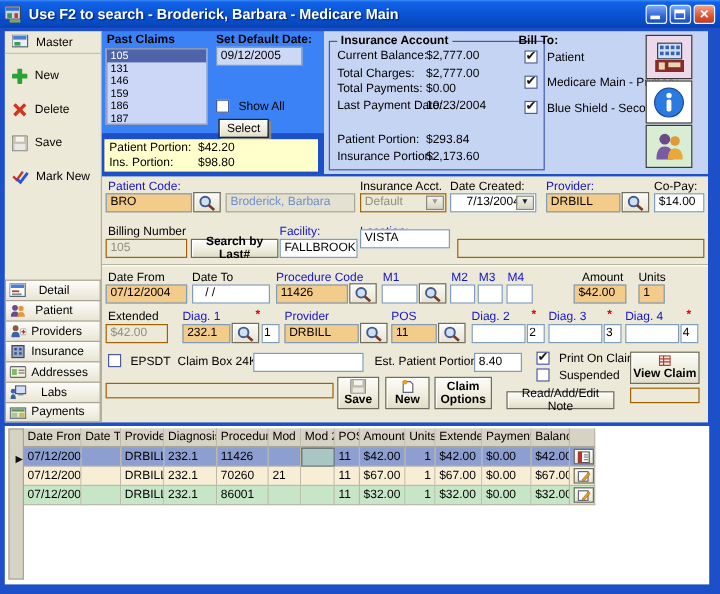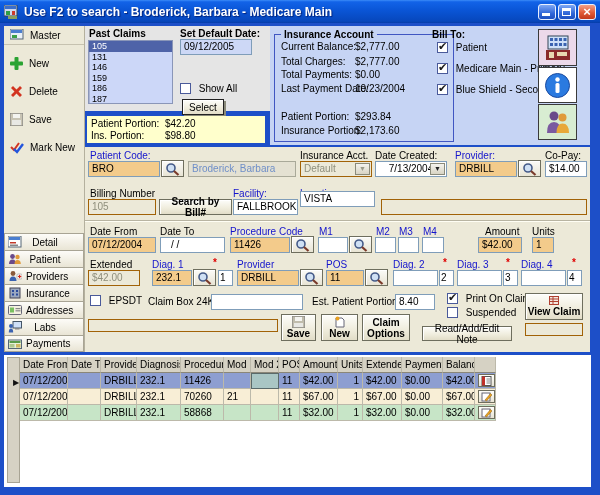--- a/index.html
+++ b/index.html
@@ -58,21 +58,21 @@
     border-bottom:1px solid #c6c2b0; }
   .sb-act { display:flex; align-items:center; gap:6px; padding-left:6px; height:19px; margin-top:9px; }
   .sb-nav { position:absolute; left:0; bottom:0; width:100%; }
   .sb-navbtn { height:17px; display:flex; align-items:center; gap:4px; padding-left:3px;
     background:linear-gradient(180deg,#fdfcf8,#e9e5d5); border:1px solid #a8a494; border-bottom:none; }
   .sb-navbtn:last-child { border-bottom:1px solid #a8a494; }
   .sb-navbtn .t { flex:1; text-align:center; padding-right:19px; }
   .icon { display:inline-flex; }
 
   
-  .panel-left { position:absolute; left:85px; top:26px; width:185px; height:85px; background:#e5e5e5; }
+  .panel-left { position:absolute; left:85px; top:26px; width:185px; height:85px; background:#3b82f6; }
   .panel-right { position:absolute; left:270px; top:26px; width:320px; height:119px; background:#c6d4f4; }
   .pclist { position:absolute; left:3px; top:14px; width:85px; height:64px; background:#ccd7f8;
     border:1px solid #8a96b8; box-shadow:inset 1px 1px 0 #aab4d4; overflow:hidden; }
   .pc-item { height:10.5px; font-size:9px; line-height:10.5px; padding-left:3px; }
   .pc-item.selected { background:#4e63a8; color:#fff; }
   .yellowbox { position:absolute; left:2px; top:90px; width:178px; height:27px; background:#ffffcc; }
   .grp { position:absolute; left:4px; top:8px; width:180px; height:108px; border:1px solid #4056c2; }
   .grp-title { position:absolute; left:6px; top:-6px; background:#c6d4f4; padding:0 3px; font-weight:bold; }
   .ins-row { position:absolute; left:6px; white-space:nowrap; }
   .ins-val { position:absolute; left:80px; white-space:nowrap; }
@@ -384,21 +384,21 @@
             <circle cx="6" cy="6" r="4" fill="#cfe0f4" stroke="#445a88" stroke-width="1.6"></circle>
             <line x1="9" y1="9" x2="13.5" y2="13" stroke="#7a3a2a" stroke-width="2.2"></line>
           </svg>
         </span>
     </div>
     <span class="lbl" style="left:460px; top:3px;">Co-Pay:</span>
     <div class="fld" style="left:460px; top:14px; width:42px;">$14.00</div>
 
     <span class="lbl" style="left:5px; top:41px;">Billing Number</span>
     <div class="fld dis" style="left:3px; top:52px; width:68px;">105</div>
-    <div class="btn bold" style="left:74px; top:52px; width:73px; height:16px; font-size:10px;">Search by Bill#</div>
+    <div class="btn bold" style="left:74px; top:52px; width:73px; height:16px; font-size:10px;">Search by Last#</div>
     <span class="lbl blue" style="left:148px; top:41px;">Facility:</span>
     <div class="fld" style="left:148px; top:52px; width:65px;">FALLBROOK</div>
     <span class="lbl blue" style="left:215px; top:41px;">Location:</span>
     <div class="fld" style="left:215px; top:44px; width:75px;">VISTA</div>
     <div class="fld dis" style="left:296px; top:52px; width:206px;"></div>
 
     <div class="fdiv"></div>
 
     <span class="lbl" style="left:5px; top:79px;">Date From</span>
     <div class="fld tan" style="left:3px; top:90px; width:68px;">07/12/2004</div>
@@ -606,21 +606,21 @@
                 <path d="M4 8 L9.5 1.5 L11 3 L5.5 9 Z" fill="#e8a020" stroke="#8a6010" stroke-width="0.5"></path>
               </svg>
             </span>
           </div>
       </div>
       <div class="grow green">
         <div class="gc w0">07/12/2004</div>
         <div class="gc w1"></div>
         <div class="gc w2">DRBILL</div>
         <div class="gc w3">232.1</div>
-        <div class="gc w4">58868</div>
+        <div class="gc w4">86001</div>
         <div class="gc w5"></div>
         <div class="gc w6"></div>
         <div class="gc w7">11</div>
         <div class="gc w8">$32.00</div>
         <div class="gc w9">1</div>
         <div class="gc w10">$32.00</div>
         <div class="gc w11">$0.00</div>
         <div class="gc w12">$32.00</div>
         <div class="gc wi">
             <span class="gicon">

